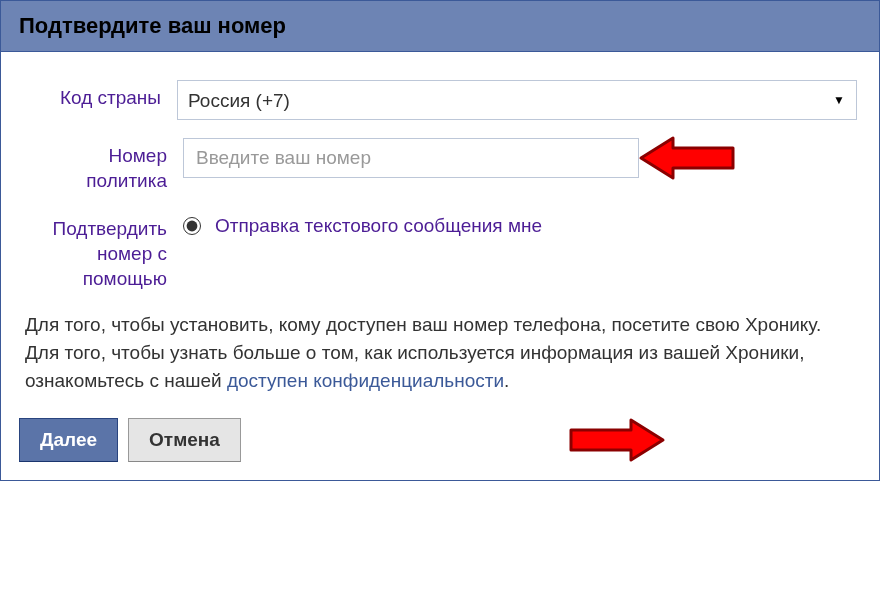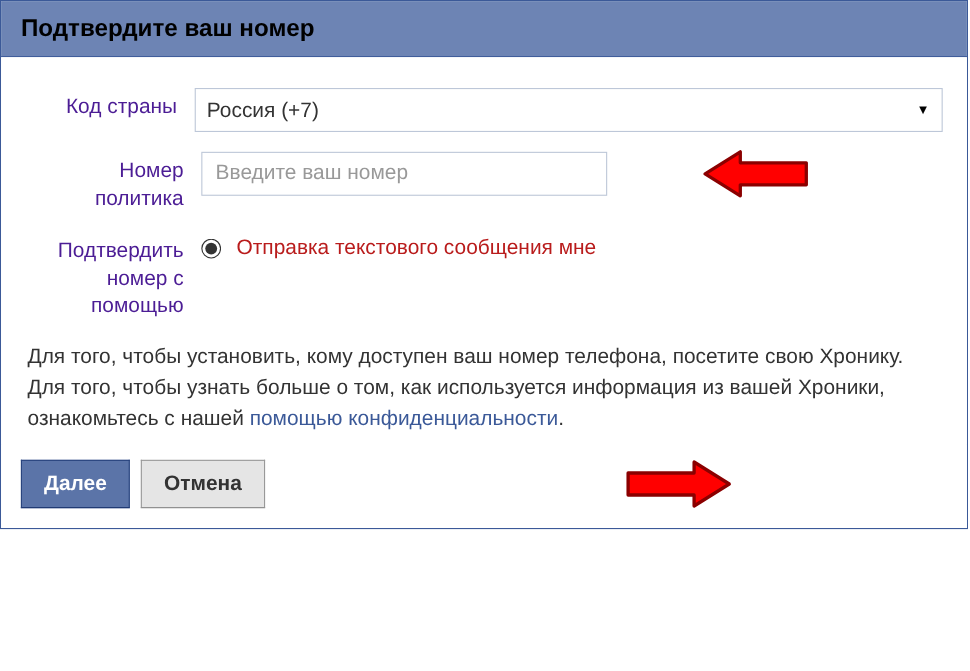--- a/index.html
+++ b/index.html
@@ -67,21 +67,21 @@
       content: "▼";
       position: absolute;
       right: 12px;
       top: 50%;
       transform: translateY(-50%);
       font-size: 12px;
       color: #000;
       pointer-events: none;
     }
     .phone-input {
-      width: 369px;
+      width: 456px;
       height: 40px;
       border: 1px solid #bdc7d8;
       background: #fff;
       font-size: 19px;
       padding: 0 12px;
       color: #7f1d1d;
     }
     .phone-input::placeholder {
       color: #999;
     }
@@ -91,21 +91,21 @@
       padding-top: 4px;
     }
     .radio-input {
       width: 18px;
       height: 18px;
       margin-right: 14px;
       accent-color: #333;
     }
     .radio-label {
       font-size: 19px;
-      color: #b91c1c;
+      color: #4c1d95;
     }
     .info-text {
       font-size: 19px;
       color: #333;
       line-height: 1.45;
       margin-top: 20px;
       padding: 0 2px;
     }
     .info-link {
       color: #3b5998;
@@ -183,21 +183,21 @@
 
     <div class="form-row">
       <div class="form-label">Подтвердить номер с помощью</div>
       <div class="form-control-wrap radio-wrap">
         <input type="radio" class="radio-input" checked="" style="">
         <span class="radio-label">Отправка текстового сообщения мне</span>
       </div>
     </div>
 
     <div class="info-text">
-      <span>Для того, чтобы установить, кому доступен ваш номер телефона, посетите свою Хронику. Для того, чтобы узнать больше о том, как используется информация из вашей Хроники, ознакомьтесь с нашей </span><a class="info-link">помощью конфиденциальности</a><span>.</span>
+      <span>Для того, чтобы установить, кому доступен ваш номер телефона, посетите свою Хронику. Для того, чтобы узнать больше о том, как используется информация из вашей Хроники, ознакомьтесь с нашей </span><a class="info-link">доступен конфиденциальности</a><span>.</span>
     </div>
 
   </div>
 
   <div class="dialog-footer">
     <div class="arrow" style="left:560px; top:12px;">
       <svg width="110" height="48" viewBox="0 0 110 48">
         <path d="M 102 24 L 70 4 L 70 14 L 10 14 L 10 34 L 70 34 L 70 44 Z" fill="#ff0000" stroke="#8b0000" stroke-width="3" stroke-linejoin="round"></path>
       </svg>
     </div>

